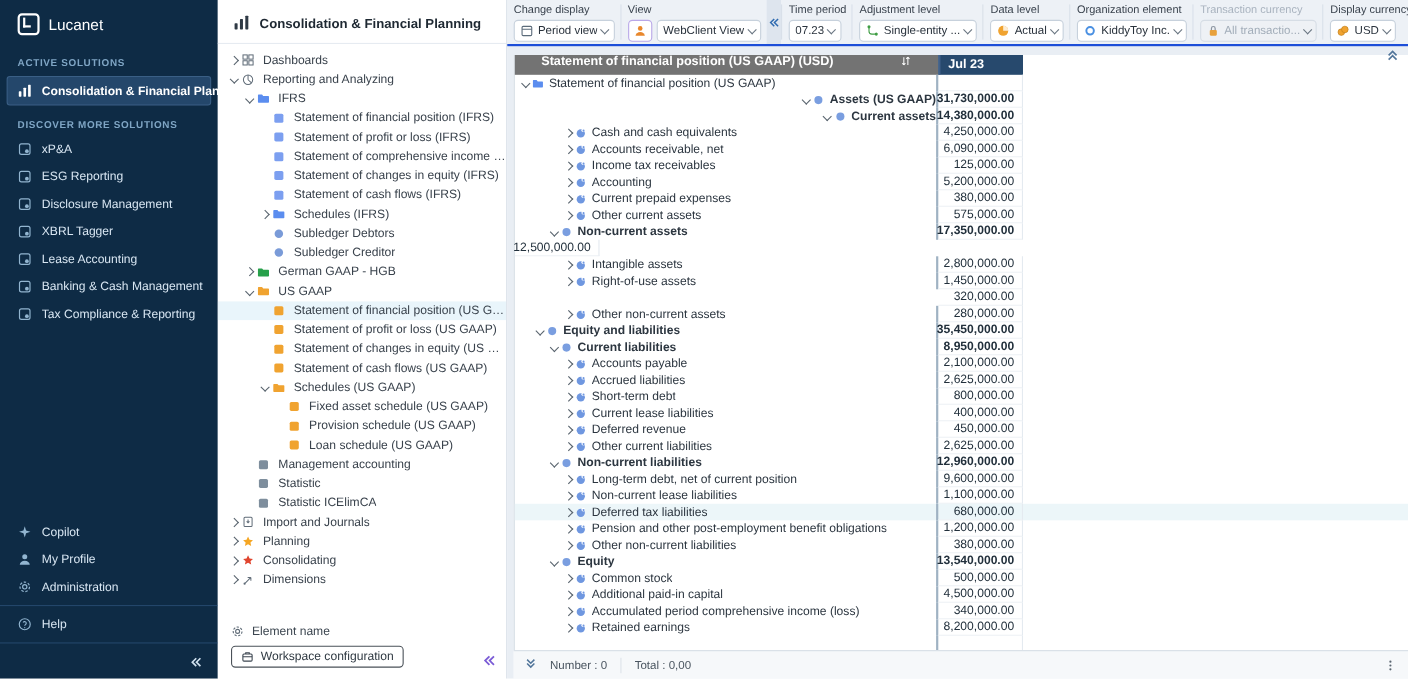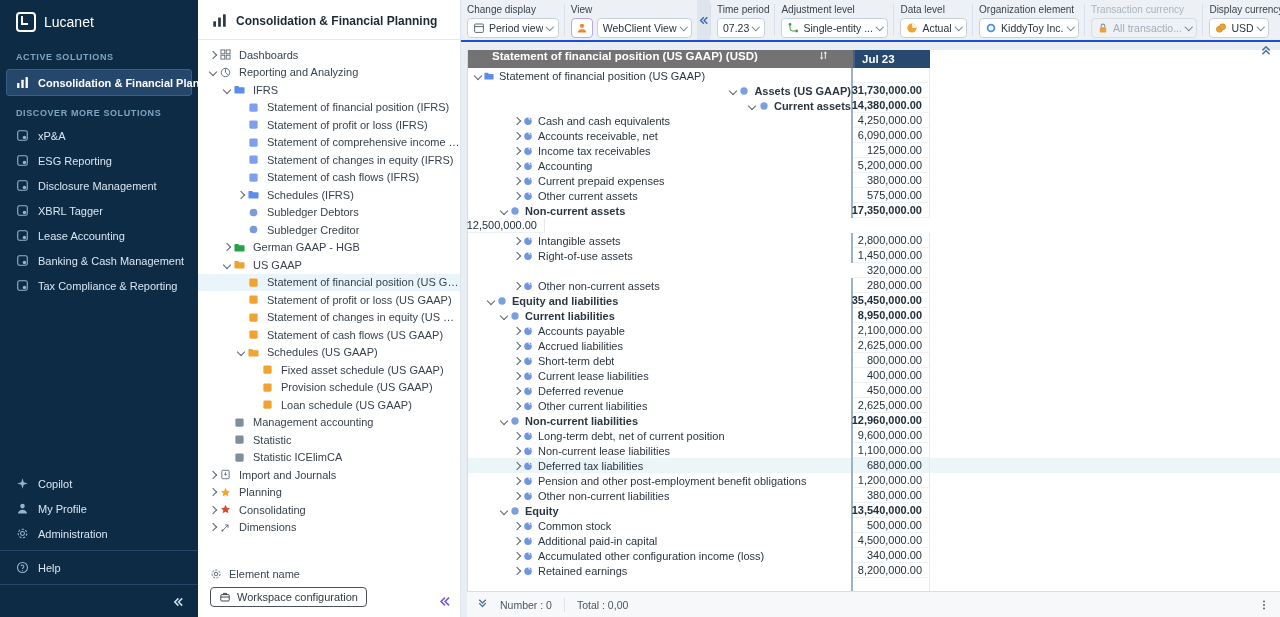--- a/index.html
+++ b/index.html
@@ -1206,21 +1206,21 @@
                 <span class="chev-slot">
                   <span class="chev right"></span>
                 </span>
                 <span class="ic account">
                   <svg viewBox="0 0 12 12">
                     <circle cx="6" cy="6.3" r="4.5" fill="currentColor"></circle>
                     <circle cx="8.7" cy="2.8" r="2" fill="#fff"></circle>
                     <circle cx="9" cy="3.3" r="1.1" fill="currentColor"></circle>
                   </svg>
                 </span>
-                <span class="cell-label">Accumulated other configuration income (loss)</span>
+                <span class="cell-label">Accumulated period comprehensive income (loss)</span>
               </div>
               <div class="cell-val">340,000.00</div>
             </div>
             <div class="trow">
               <div class="cell-name" style="padding-left: 43px;">
                 <span class="chev-slot">
                   <span class="chev right"></span>
                 </span>
                 <span class="ic account">
                   <svg viewBox="0 0 12 12">

